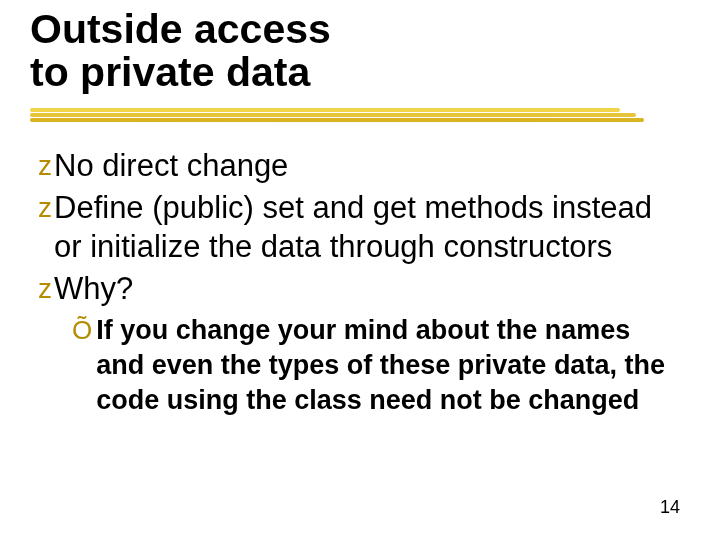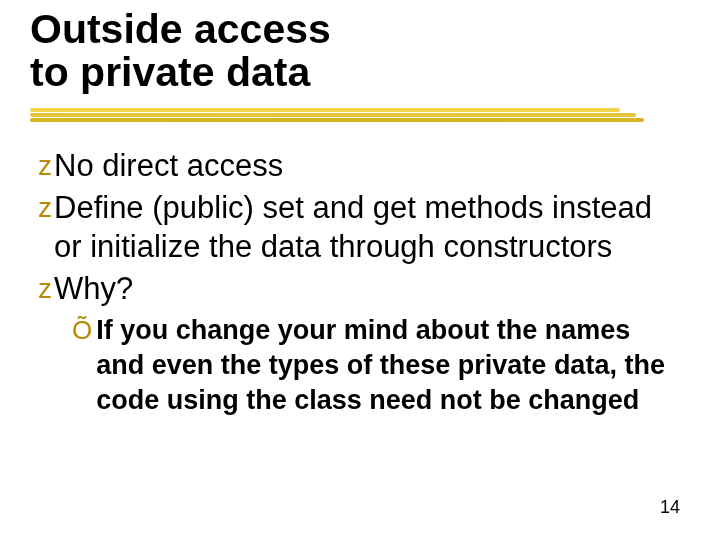--- a/index.html
+++ b/index.html
@@ -41,21 +41,21 @@
     <div class="uline u1"></div>
     <div class="uline u2"></div>
     <div class="uline u3"></div>
   </div>
 
   <div class="body">
 
     <div class="b1">
       <div class="b1-row">
         <span class="bullet-z">z</span>
-        <span class="b1-text">No direct access</span>
+        <span class="b1-text">No direct change</span>
       </div>
     </div>
 
     <div class="b1">
       <div class="b1-row">
         <span class="bullet-z">z</span>
         <span class="b1-text">Define (public) set and get methods instead or initialize the data through constructors</span>
       </div>
     </div>
 

